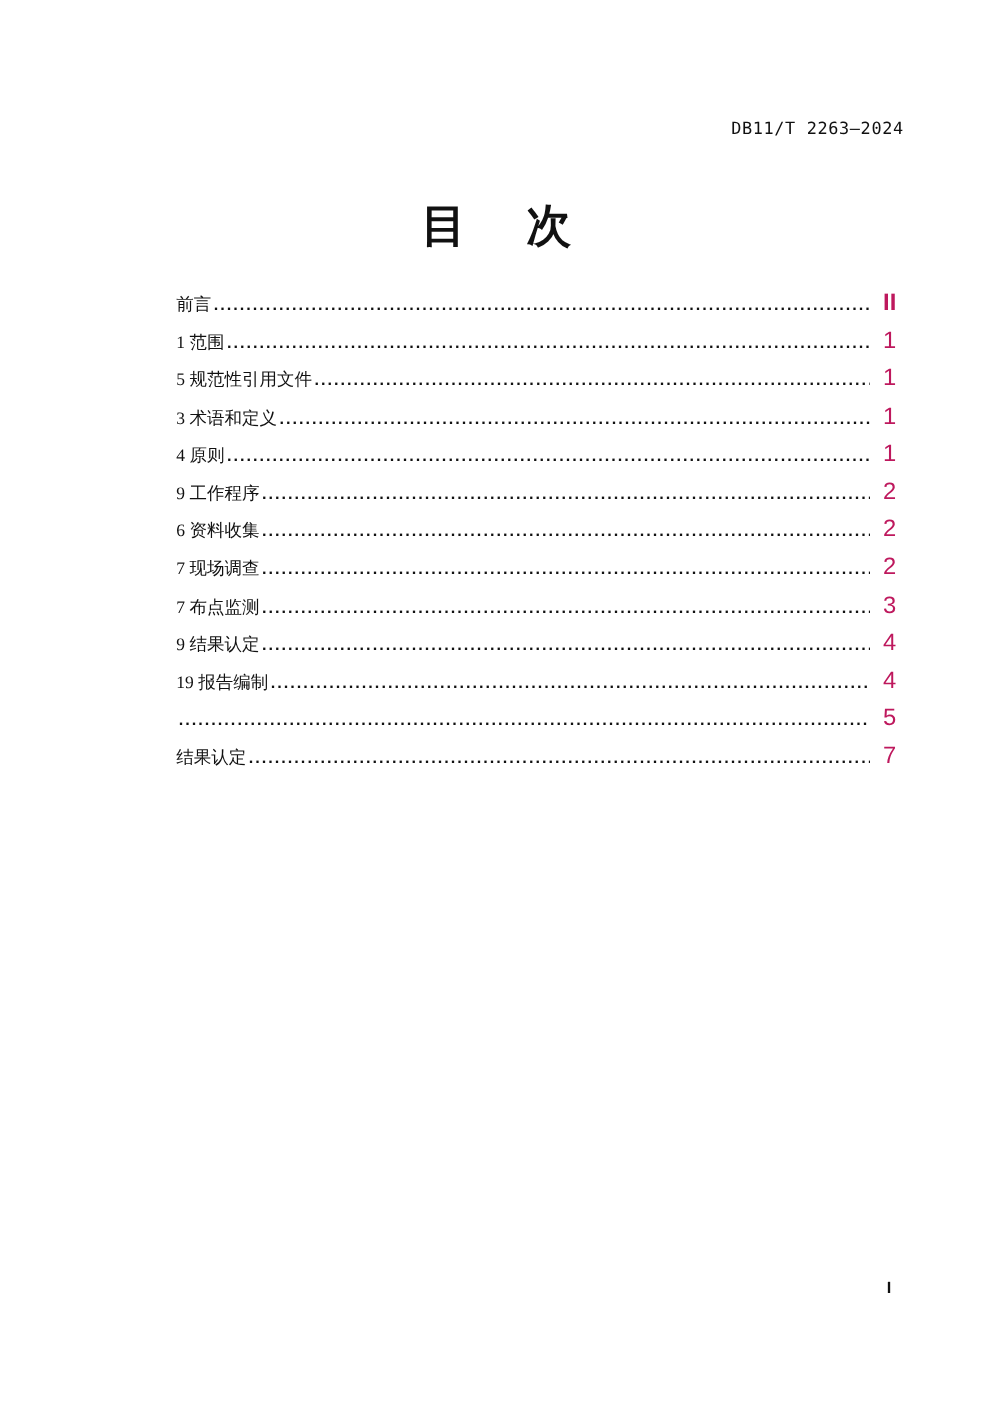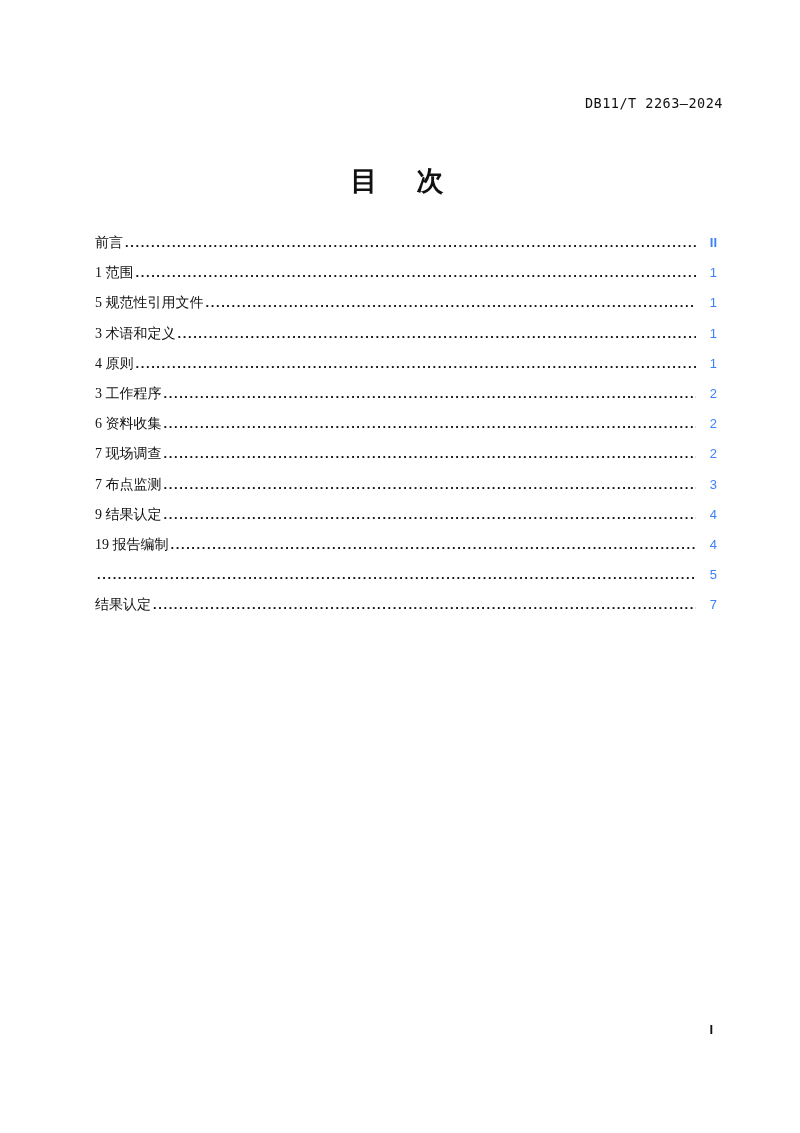--- a/index.html
+++ b/index.html
@@ -30,39 +30,40 @@
     color: #111111;
     letter-spacing: 0.5px;
   }
   .title {
     position: absolute;
     top: 165px;
     left: 0;
     width: 100%;
     text-align: center;
     font-family: "Liberation Serif", "DejaVu Serif", serif;
-    font-size: 27px;
+    font-size: 36px;
     line-height: 32px;
     font-weight: bold;
     letter-spacing: 6px;
     color: #111111;
     white-space: pre;
   }
   .toc {
     position: absolute;
     top: 228px;
     left: 95px;
     right: 83px;
   }
   .toc-row {
     display: flex;
     align-items: baseline;
     height: 30.2px;
     line-height: 30.2px;
     font-size: 14px;
+    margin-left: 46px;
   }
   .toc-label {
     white-space: pre;
     font-family: "Liberation Serif", "DejaVu Serif", serif;
     color: #111111;
     flex: 0 0 auto;
   }
   .dots {
     flex: 1 1 auto;
     overflow: hidden;
@@ -72,22 +73,22 @@
     font-weight: 700;
     letter-spacing: 1.6px;
     margin: 0 3px 0 2px;
     color: #111111;
   }
   .toc-page {
     flex: 0 0 auto;
     min-width: 18px;
     text-align: right;
     font-family: "Liberation Sans", sans-serif;
-    font-size: 13px;
-    color: #3b82f6;
+    font-size: 19px;
+    color: #be185d;
   }
   .toc-page.bold {
     font-weight: bold;
   }
   .footer-page-number {
     position: absolute;
     top: 1022px;
     right: 87px;
     font-family: "Liberation Sans", sans-serif;
     font-size: 13px;
@@ -124,21 +125,21 @@
         <span class="toc-label">3 术语和定义</span>
         <span class="dots">............................................................................................................................................................................................................................</span>
         <span class="toc-page">1</span>
       </div>
       <div class="toc-row">
         <span class="toc-label">4 原则</span>
         <span class="dots">............................................................................................................................................................................................................................</span>
         <span class="toc-page">1</span>
       </div>
       <div class="toc-row">
-        <span class="toc-label">3 工作程序</span>
+        <span class="toc-label">9 工作程序</span>
         <span class="dots">............................................................................................................................................................................................................................</span>
         <span class="toc-page">2</span>
       </div>
       <div class="toc-row">
         <span class="toc-label">6 资料收集</span>
         <span class="dots">............................................................................................................................................................................................................................</span>
         <span class="toc-page">2</span>
       </div>
       <div class="toc-row">
         <span class="toc-label">7 现场调查</span>

